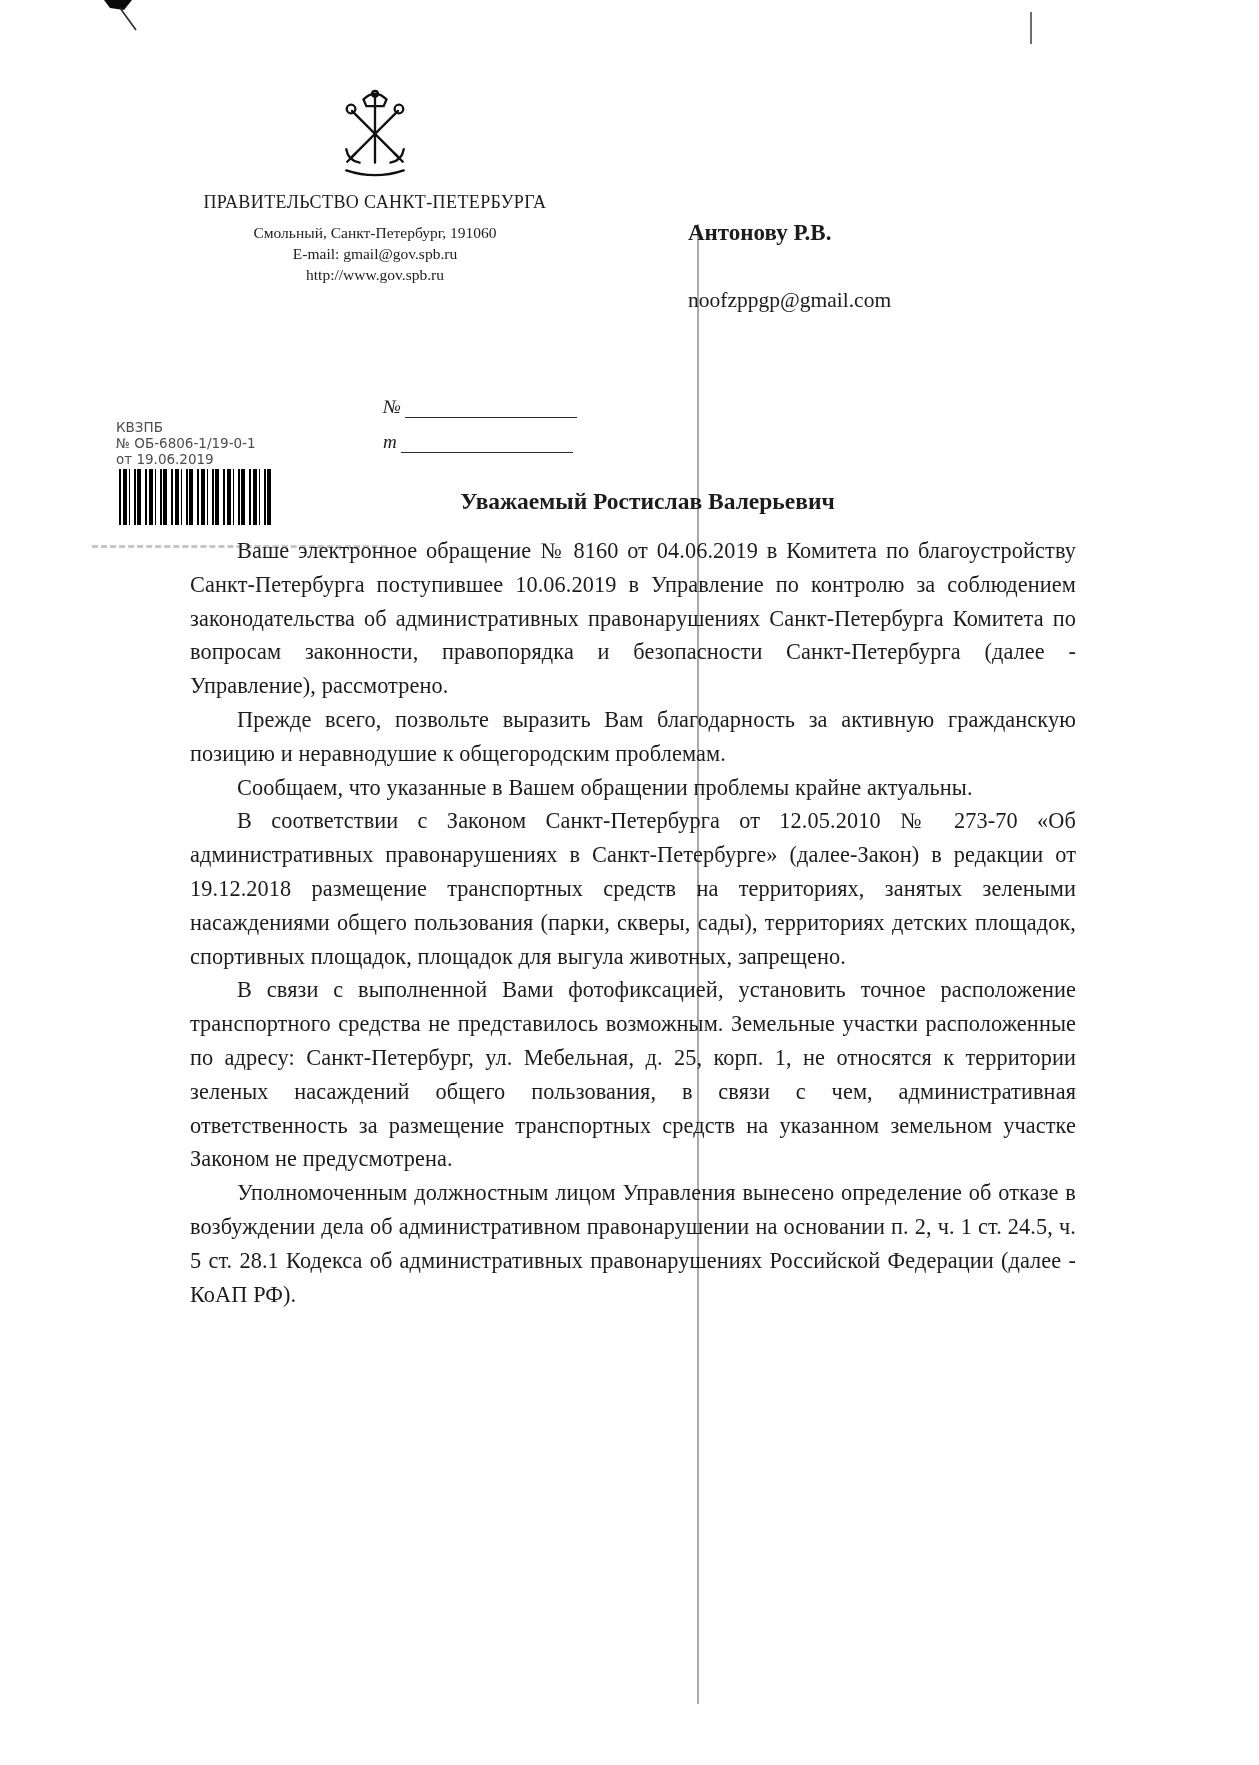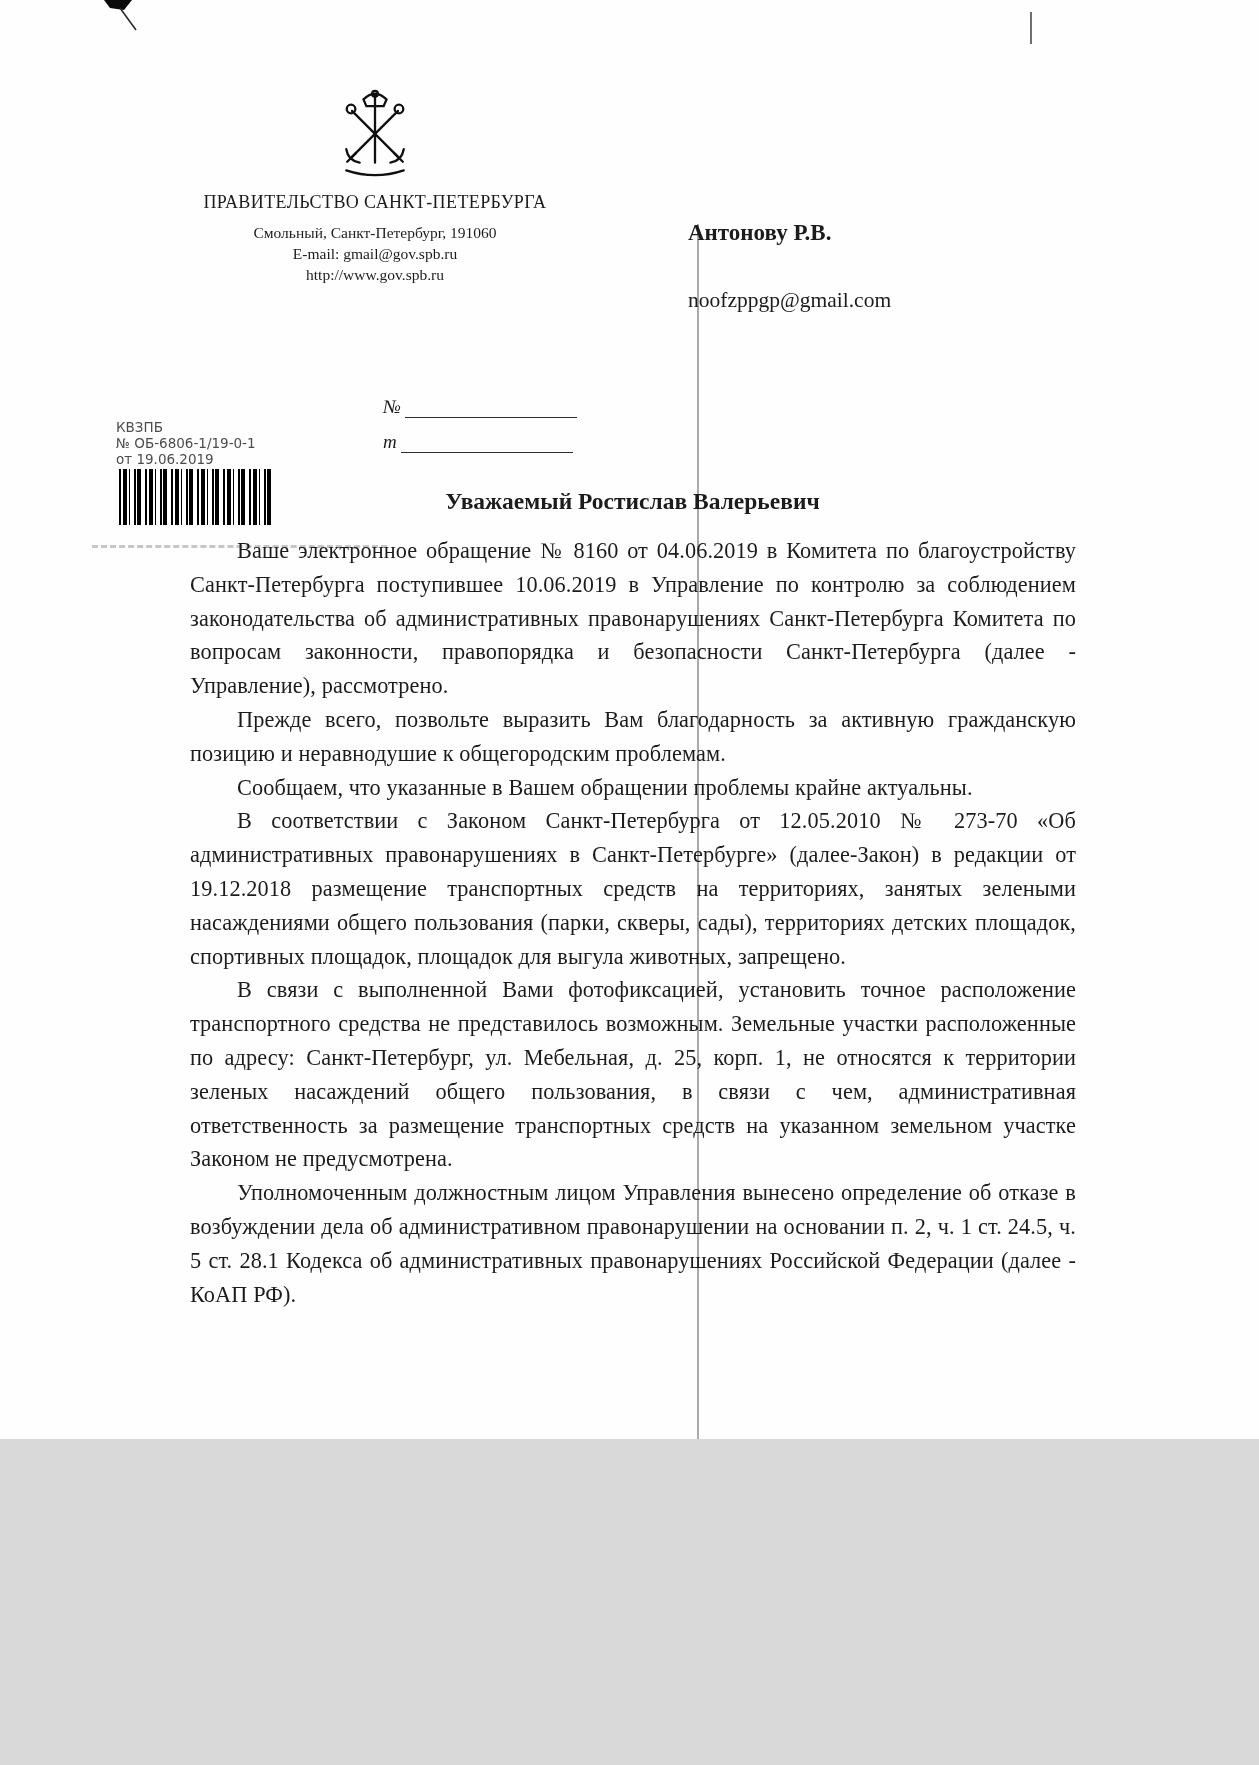--- a/index.html
+++ b/index.html
@@ -1,18 +1,18 @@
 <!DOCTYPE html>
 <html><head>
 <meta charset="utf-8">
 <style>
   html,body { margin:0; padding:0; background:#d9d9d9; }
   .page {
     position:relative;
-    width:1259px; height:1439px;
+    width:1259px; height:1765px;
     margin:0 auto;
     background:#fefefe;
     font-family:"Liberation Serif", serif;
     color:#1c1c1c;
     overflow:hidden;
   }
 
   
   .corner-mark { position:absolute; left:98px; top:0; }
   .topright-line { position:absolute; left:1030px; top:12px; width:2px; height:32px; background:#6f6f6f; }
@@ -42,21 +42,21 @@
   .barcode { position:absolute; left:119px; top:469px; width:152px; height:56px;
     background:repeating-linear-gradient(90deg,
       #000 0 2px, #fff 2px 4px,
       #000 4px 8px, #fff 8px 10px,
       #000 10px 11px, #fff 11px 15px,
       #000 15px 17px, #fff 17px 18px,
       #000 18px 22px, #fff 22px 26px);
   }
 
   
-  .salutation { position:absolute; left:190px; top:488px; width:885px; text-align:center; font-weight:bold; font-size:23.5px; }
+  .salutation { position:absolute; left:205px; top:488px; width:885px; text-align:center; font-weight:bold; font-size:23.5px; }
 
   
   .body { position:absolute; left:190px; top:534px; width:886px; }
   .body p { margin:0; text-indent:47px; text-align:justify; font-size:22.3px; line-height:33.8px; letter-spacing:.1px; }
 </style>
 </head>
 <body>
 
 <div class="page">
 

